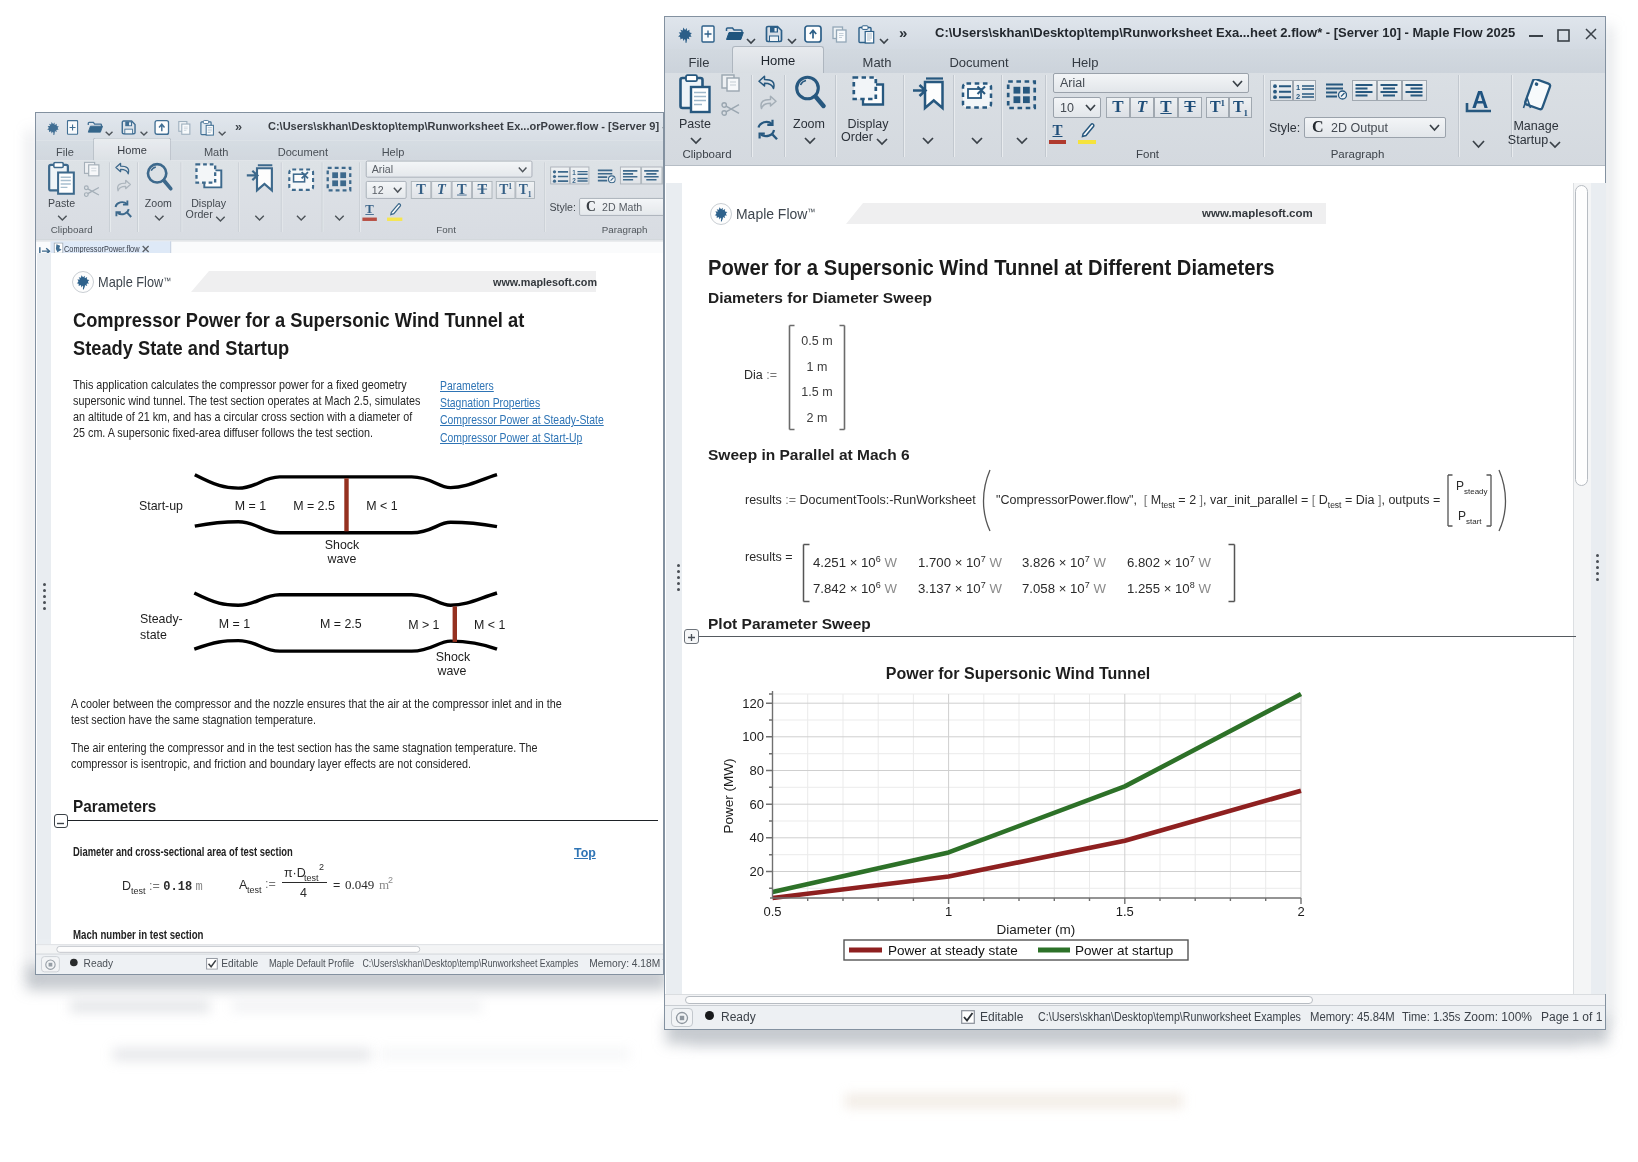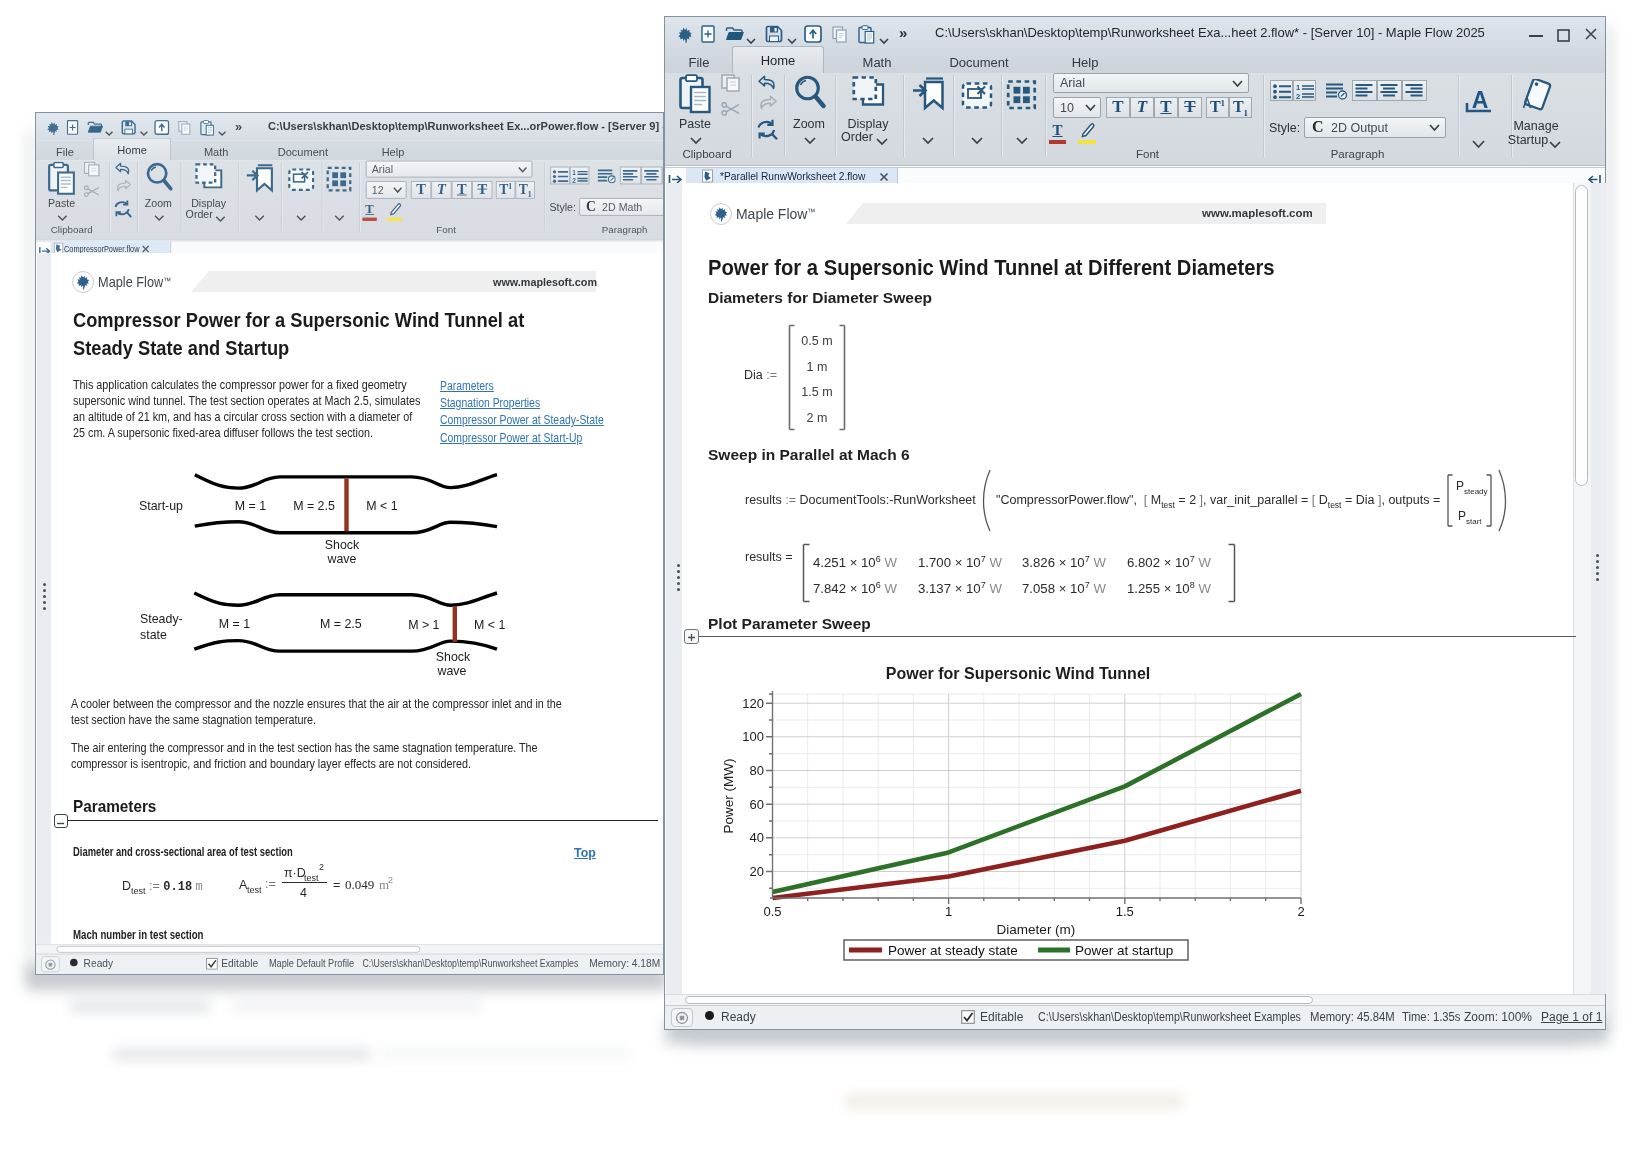--- a/index.html
+++ b/index.html
@@ -453,21 +453,21 @@
       <div class="abs" style="left:193px;top:8px"><svg width="17" height="19">
             <rect x="1" y="2.5" width="12" height="15" rx="1" fill="#dfe9f1" stroke="#2c5f88" stroke-width="1.4"></rect>
             <rect x="4" y="0.8" width="6" height="3.6" rx="1" fill="#fff" stroke="#2c5f88"></rect>
             <rect x="7.2" y="6.5" width="8.5" height="11.5" fill="#fff" stroke="#2c5f88" stroke-width="1.2"></rect>
             <path d="M9 9h5M9 11h5M9 13h5M9 15h3.5" stroke="#a9bdcc"></path>
           </svg></div>
       <div class="abs" style="left:214px;top:14px"><svg width="10" height="7">
             <path d="M1 1 L5 5 L9 1" stroke="#3a4148" stroke-width="1.6" fill="none"></path>
           </svg></div>
       <div class="abs" style="left:234px;top:7px;font-size:15px;font-weight:bold;color:#2a3138">»</div>
-      <div class="abs" style="left:270px;top:8px;width:580px;font-size:13px;font-weight:normal;color:#23282e;white-space:nowrap">C:\Users\skhan\Desktop\temp\Runworksheet Exa...heet 2.flow* - [Server 10] - Maple Flow 2025</div>
+      <div class="abs" style="left:270px;top:8px;width:580px;font-size:13px;font-weight:bold;color:#23282e;white-space:nowrap">C:\Users\skhan\Desktop\temp\Runworksheet Exa...heet 2.flow* - [Server 10] - Maple Flow 2025</div>
       <div class="abs" style="left:864px;top:18px;width:14px;height:2px;background:#3a4148"></div>
       <div class="abs" style="left:892px;top:11px"><svg width="13" height="13">
             <rect x="1" y="1" width="11" height="11" fill="none" stroke="#3a4148" stroke-width="1.6"></rect>
           </svg></div>
       <div class="abs" style="left:919px;top:10px"><svg width="14" height="14">
             <path d="M2 2 L12 12 M12 2 L2 12" stroke="#3a4148" stroke-width="1.5"></path>
           </svg></div>
     </div>
     <div class="menurow">
       <div class="menutab" style="left:14px;width:40px;">File</div>
@@ -650,40 +650,20 @@
             <g transform="rotate(20 16 17)">
               <rect x="7" y="1.5" width="18" height="27" rx="2.5" fill="#f7fafc" stroke="#27587f" stroke-width="2.3"></rect>
               <circle cx="11.5" cy="6" r="1.8" fill="#27587f"></circle>
             </g>
             <path d="M2.5 29 l3.5 -10.5 l3.5 10.5 M3.7 25.5 h4.6" fill="none" stroke="#27587f" stroke-width="1.6"></path>
           </svg></div>
       <div class="rbtnlabel" style="left:838px;top:46px;width:66px">Manage</div>
       <div class="rbtnlabel" style="left:830px;top:60px;width:66px">Startup</div>
       <div class="abs" style="left:884px;top:62px"><svg width="12" height="8">
             <path d="M1 1 L6 6 L11 1" stroke="#3a4148" stroke-width="1.7" fill="none"></path>
-          </svg></div>
-    </div>
-    <div class="tabbar">
-      <div class="abs" style="left:3px;top:3px"><svg width="15" height="11">
-            <path d="M1.5 1v9" stroke="#27587f" stroke-width="1.7"></path>
-            <path d="M4 5.5h8.5M9 2l4 3.5L9 9" stroke="#27587f" stroke-width="1.6" fill="none"></path>
-          </svg></div>
-      <div class="doctab" style="left:21px;width:212px;">
-        <svg style="position:absolute;left:15px;top:1px" width="14" height="14">
-            <rect x="1.5" y="1" width="10" height="12" fill="#fff" stroke="#9aa5af"></rect>
-            <path d="M4 2.5 l4.5 1.8 -1.2 2.7 2.7 2 -4.8 2.7 -1.8 -3.6 z" fill="#2c5f88"></path>
-          </svg>
-        <span style="position:absolute;left:34px;white-space:nowrap;transform:scaleX(.89);transform-origin:0 0;">*Parallel RunwWorksheet 2.flow</span>
-        <svg style="position:absolute;left:193px;top:3.5px" width="10" height="10">
-            <path d="M1.5 1.5 L8.5 8.5 M8.5 1.5 L1.5 8.5" stroke="#4a5058" stroke-width="1.6"></path>
-          </svg>
-      </div>
-      <div class="abs" style="left:922px;top:3px"><svg width="15" height="11">
-            <path d="M13 1v9" stroke="#27587f" stroke-width="1.7"></path>
-            <path d="M2 5.5h8.5M6 2L2 5.5L6 9" stroke="#27587f" stroke-width="1.6" fill="none"></path>
           </svg></div>
     </div>
   </div>
   <div class="doc" style="left:1px;top:166px;width:940px;height:811px;" id="doc2">
     <div class="gutter" style="left:0;top:0;width:16px;height:811px;"></div>
     <div class="gutter" style="left:925px;top:0;width:15px;height:811px;"></div>
     <div class="dots" style="left:11px;top:381px">
         <i></i>
         <i></i>
         <i></i>
@@ -813,15 +793,15 @@
     <div class="abs" style="left:56px;top:4px;">Ready</div>
     <div class="abs" style="left:296px;top:4px;"><svg width="14" height="14" style="vertical-align:-2px">
           <rect x="0.7" y="0.7" width="12.6" height="12.6" fill="#fff" stroke="#8a9099" stroke-width="1.2"></rect>
           <path d="M3 7 l3 3.5 L11.5 3" fill="none" stroke="#2b3035" stroke-width="1.8"></path>
         </svg></div>
     <div class="abs" style="left:315px;top:4px;">Editable</div>
     <div class="abs" style="left:373px;top:4px;white-space:nowrap;transform:scaleX(.89);transform-origin:0 0;">C:\Users\skhan\Desktop\temp\Runworksheet Examples</div>
     <div class="abs" style="left:645px;top:4px;white-space:nowrap;transform:scaleX(.94);transform-origin:0 0;">Memory: 45.84M</div>
     <div class="abs" style="left:737px;top:4px;white-space:nowrap;transform:scaleX(.94);transform-origin:0 0;">Time: 1.35s</div>
     <div class="abs" style="left:799px;top:4px;">Zoom: 100%</div>
-    <div class="abs" style="left:876px;top:4px;text-decoration:underline;">Page 1 of 1</div>
+    <div class="abs" style="left:876px;top:4px;">Page 1 of 1</div>
   </div>
 </div>
 
 </body></html>

